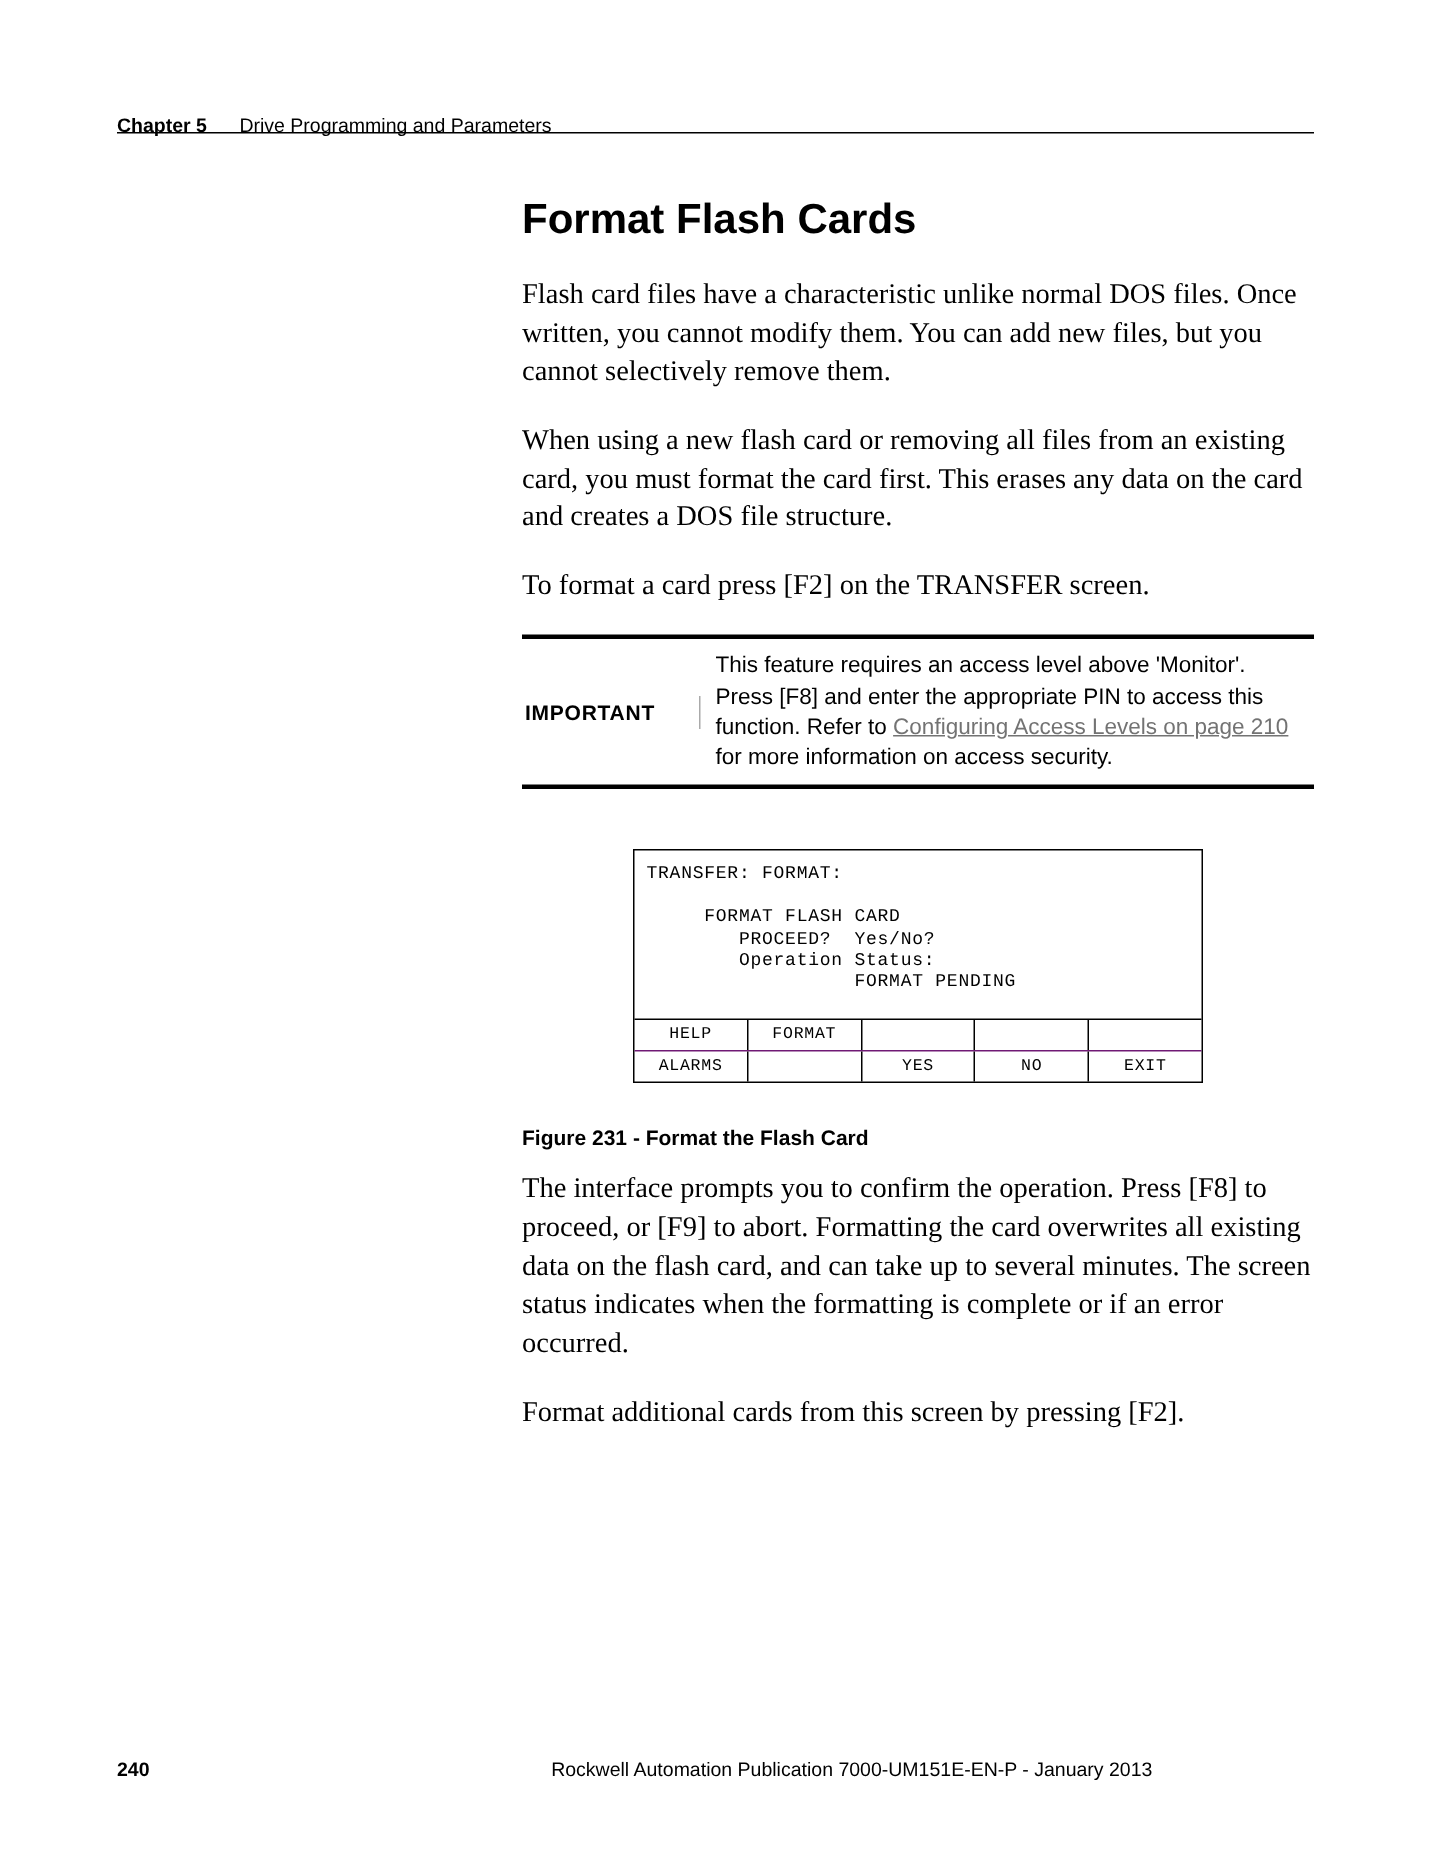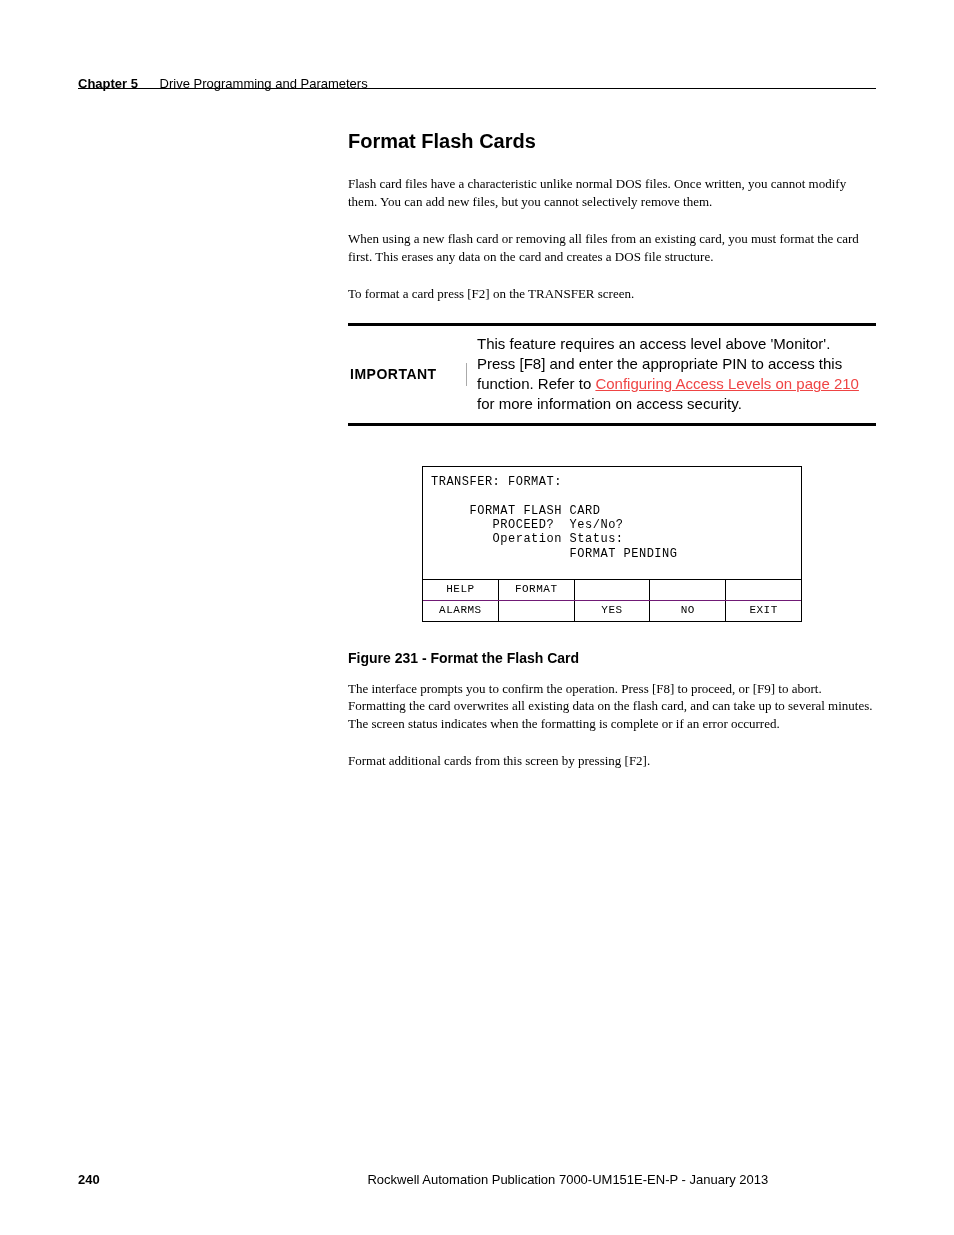--- a/index.html
+++ b/index.html
@@ -35,26 +35,26 @@
   }
   .content {
     position: absolute;
     top: 130px;
     left: 348px;
     right: 78px;
   }
   h2.section {
     font-family: Arial, Helvetica, sans-serif;
     font-weight: bold;
-    font-size: 20px;
+    font-size: 28px;
     margin: 0 0 22px 0;
   }
   p.body {
     font-family: Georgia, 'Times New Roman', serif;
-    font-size: 13px;
+    font-size: 19px;
     line-height: 1.35;
     margin: 0 0 20px 0;
   }
   .important-box {
     border-top: 3px solid #000;
     border-bottom: 3px solid #000;
     padding: 6px 0 6px 0;
     margin-bottom: 40px;
     display: flex;
     font-family: Arial, Helvetica, sans-serif;
@@ -68,21 +68,21 @@
     padding: 2px 6px 2px 2px;
     border-right: 1px solid #aaa;
     font-size: 14px;
     letter-spacing: 0.5px;
   }
   .important-box .text {
     padding: 2px 6px 2px 10px;
     flex: 1;
   }
   .important-box a {
-    color: #ef4444;
+    color: #737373;
     text-decoration: underline;
   }
   
   .terminal-wrap {
     width: 380px;
     margin: 0 auto 28px auto;
   }
   .terminal {
     border: 1px solid #000;
     font-family: 'Courier New', monospace;

